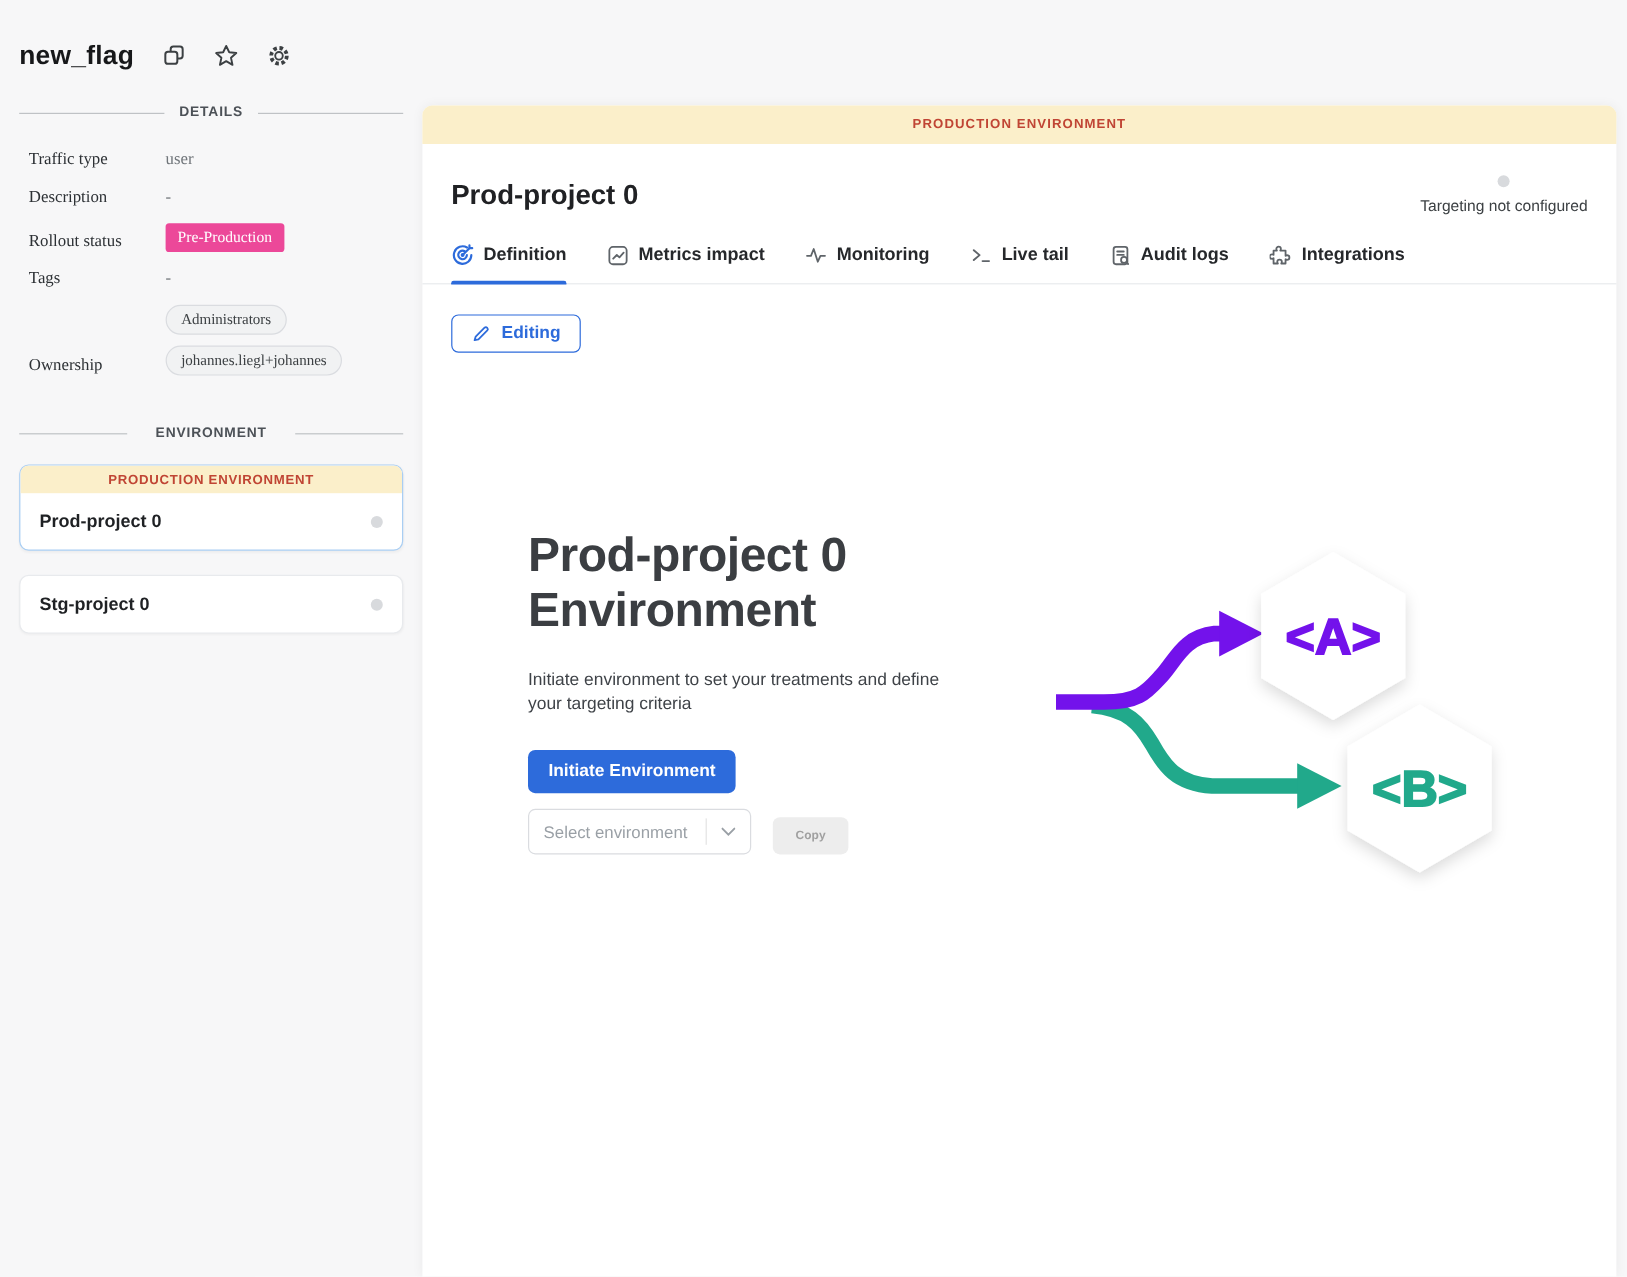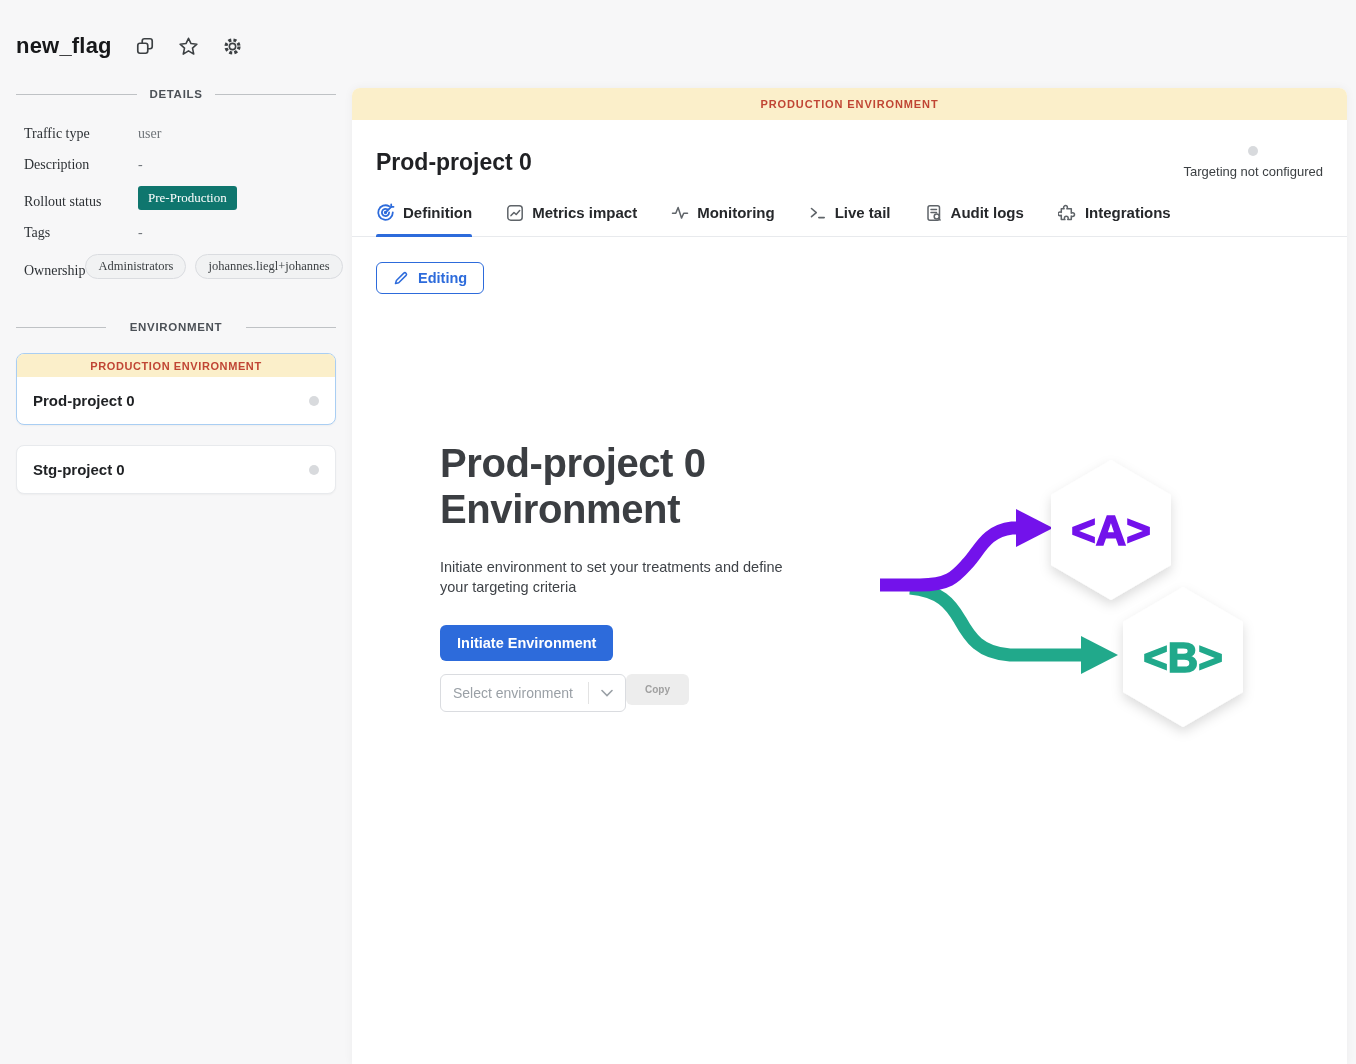--- a/index.html
+++ b/index.html
@@ -18,22 +18,22 @@
 
   
   .sidebar { position:absolute; left:0; top:62px; width:352px; }
   .section-head { display:flex; align-items:center; gap:12px; margin:26px 16px 0; }
   .section-head .rule { flex:1; height:1px; background:#bfc2c5; }
   .section-head .txt { font-size:11.5px; font-weight:700; letter-spacing:.7px; color:#4c5157; }
   .details-rows { margin:24px 24px 0; }
   .detail-row { display:flex; align-items:flex-end; margin-bottom:13px;font-family:Liberation Serif, serif; }
   .detail-label { width:114px; font-size:14px; color:#2d3135; padding-top:2px; }
   .detail-value { font-size:14px; color:#70757a; padding-top:2px; }
-  .badge { display:inline-block; background:#0f766e; color:#fff; border-radius:3px; padding:4px 10px; font-size:13px; }
-  .pills { display:flex; flex-direction:row; align-items:flex-start; gap:9px; }
+  .badge { display:inline-block; background:#ec4899; color:#fff; border-radius:3px; padding:4px 10px; font-size:13px; }
+  .pills { display:flex; flex-direction:column; align-items:flex-start; gap:9px; }
   .pill { display:inline-block; background:#f1f2f3; border:1px solid #dadce0; border-radius:13px; padding:4px 12px; font-size:12.5px; color:#3c4043; }
   .env-cards { margin:20px 16px 0; }
   .env-card { background:#fff; border:1px solid #e8eaed; border-radius:8px; overflow:hidden; margin-bottom:20px; cursor:pointer; box-shadow:0 1px 2px rgba(0,0,0,.04); }
   .env-card.selected { border-color:#a9cef3; }
   .env-card-banner { background:#fbefca; text-align:center; padding:6px 0 5px; font-size:11px; font-weight:700; letter-spacing:.6px; color:#c04534; }
   .env-card-body { display:flex; align-items:center; justify-content:space-between; padding:15px 16px; }
   .env-card-name { font-size:15px; font-weight:700; color:#1f2124; }
   .dot { width:10px; height:10px; border-radius:50%; background:#d8dadd; }
 
   
@@ -54,21 +54,21 @@
   .editing-btn { position:absolute; left:24px; top:174px; display:inline-flex; align-items:center; gap:9px;
                  background:#fff; border:1px solid #2d6bdb; color:#2d6bdb; border-radius:6px;
                  padding:7px 16px; font-size:14.5px; font-weight:700; cursor:pointer; }
 
   .hero { position:absolute; left:88px; top:352px; width:380px; }
   .hero-title { font-size:40px; font-weight:700; color:#3b3e42; line-height:1.15; letter-spacing:-.4px; width:340px; }
   .hero-sub { margin-top:26px; font-size:14.5px; line-height:1.35; color:#3f4348; width:372px; }
   .initiate-btn { margin-top:28px; display:inline-block; background:#2d6bdb; color:#fff; border:none;
                   border-radius:6px; padding:10px 17px; font-size:14.5px; font-weight:700; cursor:pointer; }
   .copy-from { margin-top:34px; font-size:14.5px; font-weight:700; color:#202124; }
-  .copy-row { margin-top:13px; display:flex; align-items:flex-start; }
+  .copy-row { margin-top:13px; display:flex; align-items:flex-end; gap:18px; }
   .select { width:186px; height:38px; background:#fff; border:1px solid #dadce0; border-radius:6px;
             display:flex; align-items:center; cursor:pointer; }
   .select-text { flex:1; padding-left:12px; font-size:14px; color:#9aa0a6; }
   .select-divider { width:1px; height:22px; background:#e3e3e3; }
   .select-caret { width:36px; display:flex; justify-content:center; }
   .copy-btn { background:#ededed; color:#a0a0a0; border:none; border-radius:6px; padding:10px 19px;
               font-size:10px; font-weight:700; cursor:default; }
 
   .graphic { position:absolute; left:518px; top:357px; width:390px; height:300px; }
 </style>

